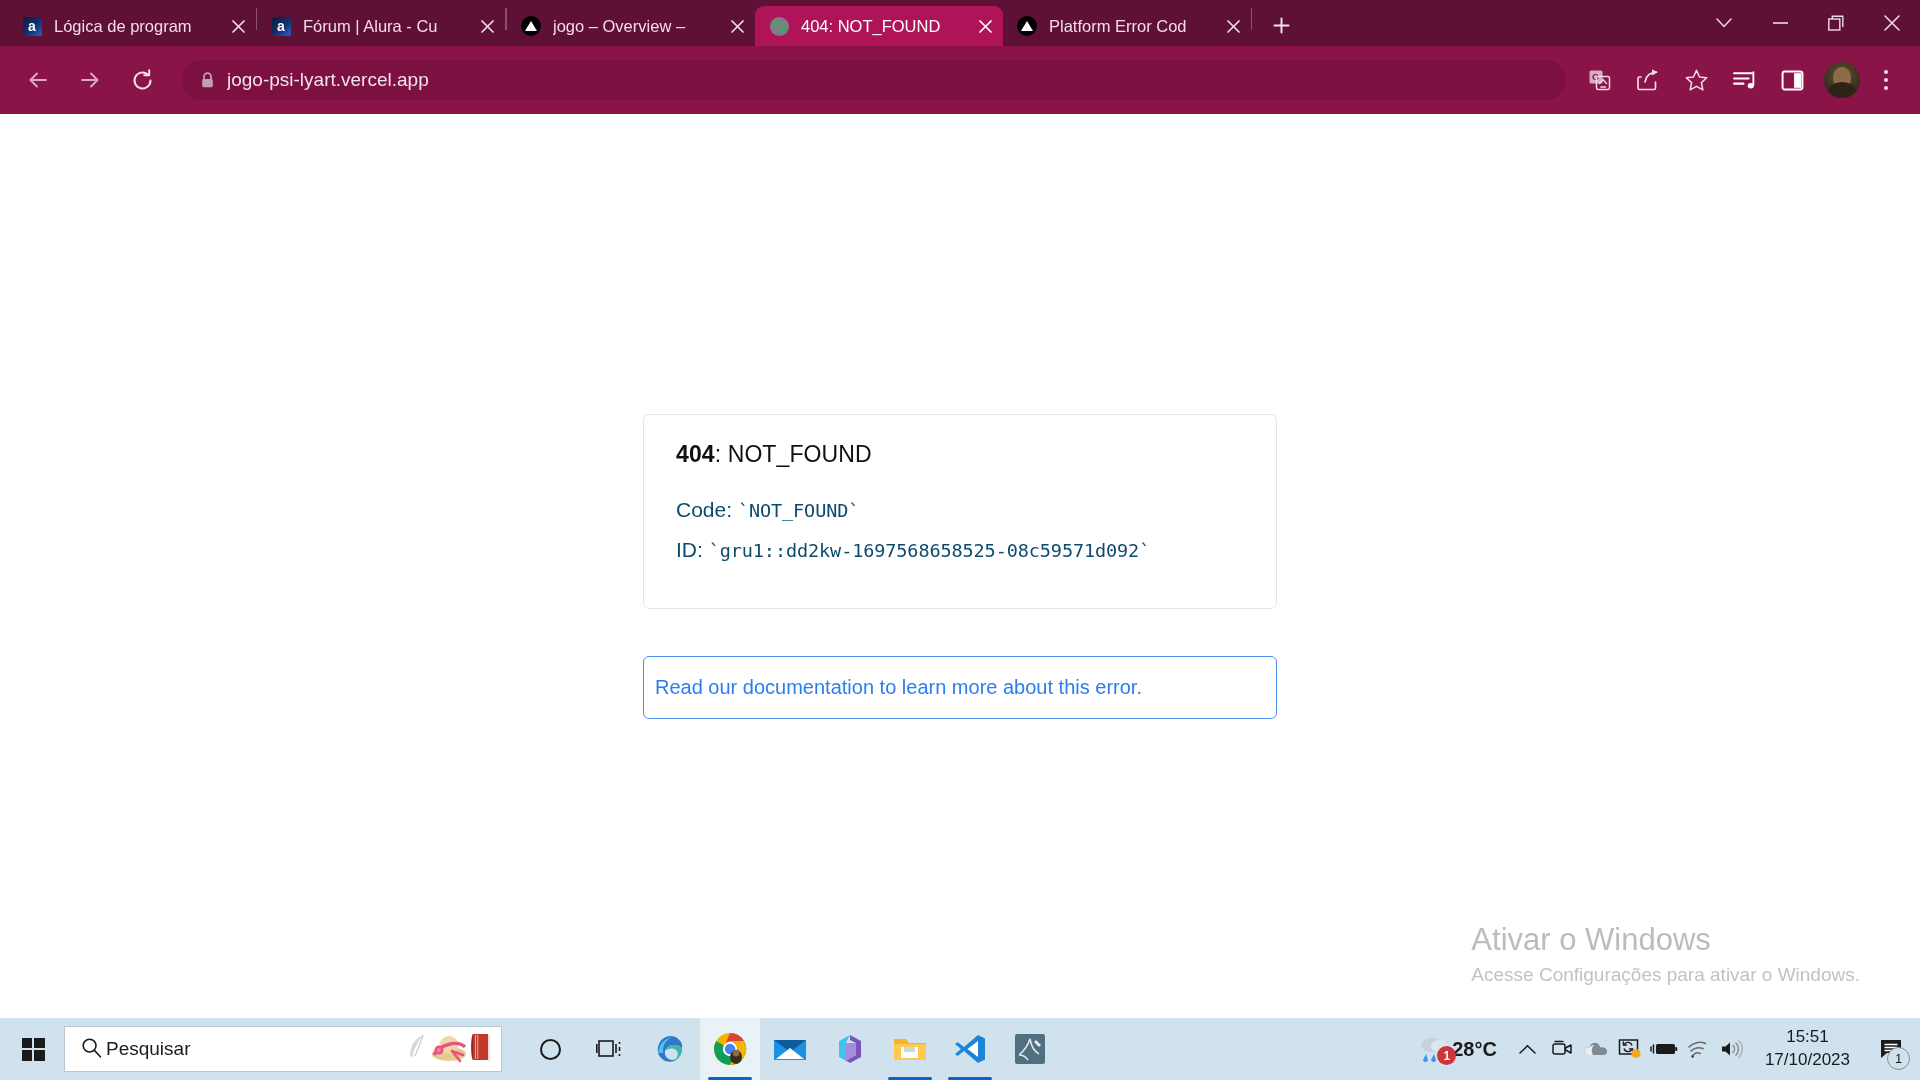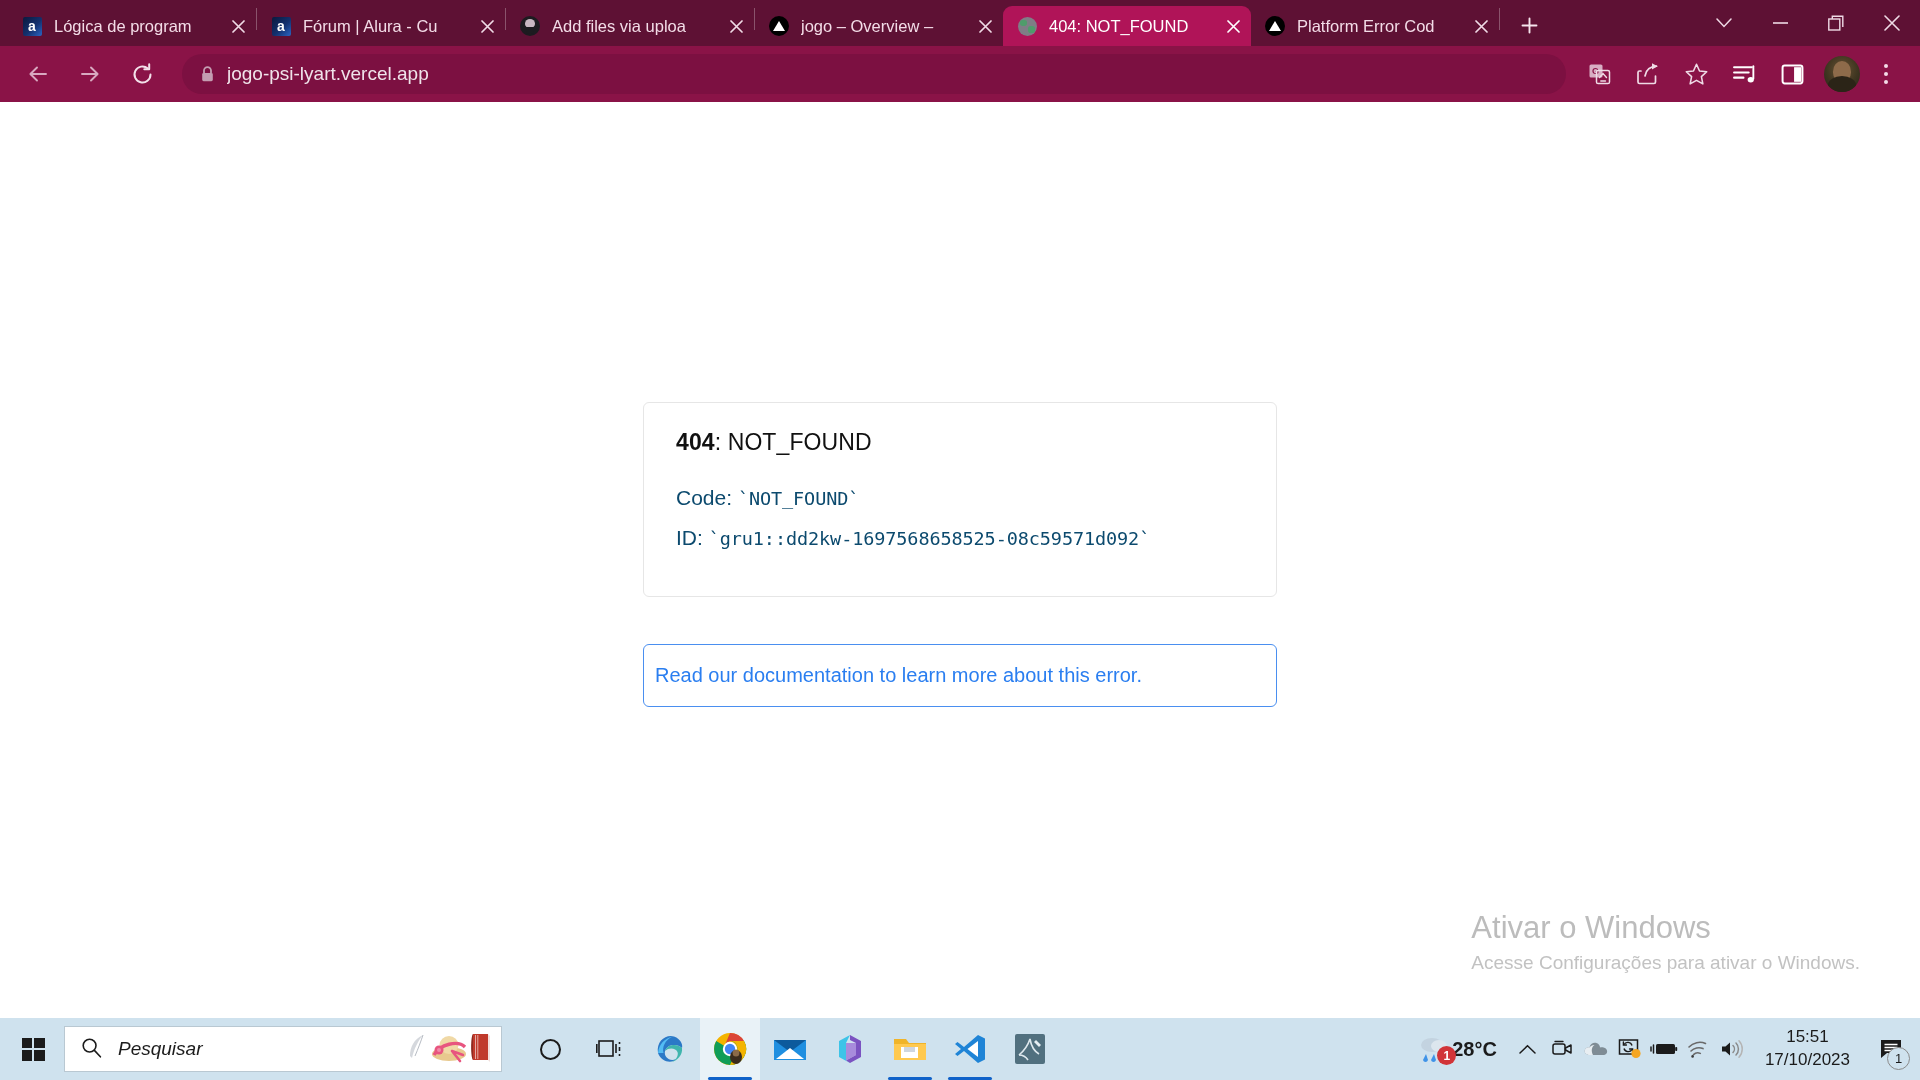--- a/index.html
+++ b/index.html
@@ -135,21 +135,21 @@
     height: 46px;
     display: flex; align-items: center;
   }
   .wc {
     width: 56px; height: 46px;
     display: flex; align-items: center; justify-content: center;
   }
 
   
   .toolbar {
-    height: 56px;
+    height: 68px;
     background: #8a1347;
     display: flex;
     align-items: center;
     padding: 0 12px;
   }
   .nav-btn {
     width: 40px; height: 40px;
     margin: 0 6px;
     display: flex; align-items: center; justify-content: center;
     border-radius: 50%;
@@ -301,25 +301,24 @@
     width: 438px; height: 46px;
     background: #ffffff;
     border: 1px solid #b9c8d2;
     display: flex;
     align-items: center;
     padding: 0 4px 0 16px;
     flex: 0 0 438px;
     margin-left: 2px;
   }
   .searchbox .s-label {
-    margin-left: 16px;
+    margin-left: 4px;
     color: #1c1c1c;
     font-size: 19px;
     flex: 1 1 auto;
-    font-style: italic;
   }
   .search-deco { display: flex; align-items: center; gap: 1px; padding-right: 6px; }
 
   .tb-apps { display: flex; align-items: center; margin-left: 18px; }
   .tb-app {
     width: 60px; height: 62px;
     display: flex; align-items: center; justify-content: center;
     position: relative;
     flex: 0 0 60px;
   }
@@ -410,31 +409,20 @@
           </span>
         <span class="tab-title">Fórum | Alura - Cu</span>
         <span class="tab-close">
           <svg width="13" height="13" viewBox="0 0 13 13">
               <path d="M1 1 L12 12 M12 1 L1 12" stroke="#f0dbe6" stroke-width="1.7" stroke-linecap="round"></path>
             </svg>
         </span>
       </div>
       <div class="tab-sep"></div>
 
-      <div class="tab inactive">
-        <span class="favicon">
-            <span class="fav-github"></span>
-          </span>
-        <span class="tab-title">Add files via uploa</span>
-        <span class="tab-close">
-          <svg width="13" height="13" viewBox="0 0 13 13">
-              <path d="M1 1 L12 12 M12 1 L1 12" stroke="#f0dbe6" stroke-width="1.7" stroke-linecap="round"></path>
-            </svg>
-        </span>
-      </div>
       <div class="tab-sep"></div>
 
       <div class="tab inactive">
         <span class="favicon">
             <span class="fav-vercel">
               <i></i>
             </span>
           </span>
         <span class="tab-title">jogo – Overview –</span>
         <span class="tab-close">

